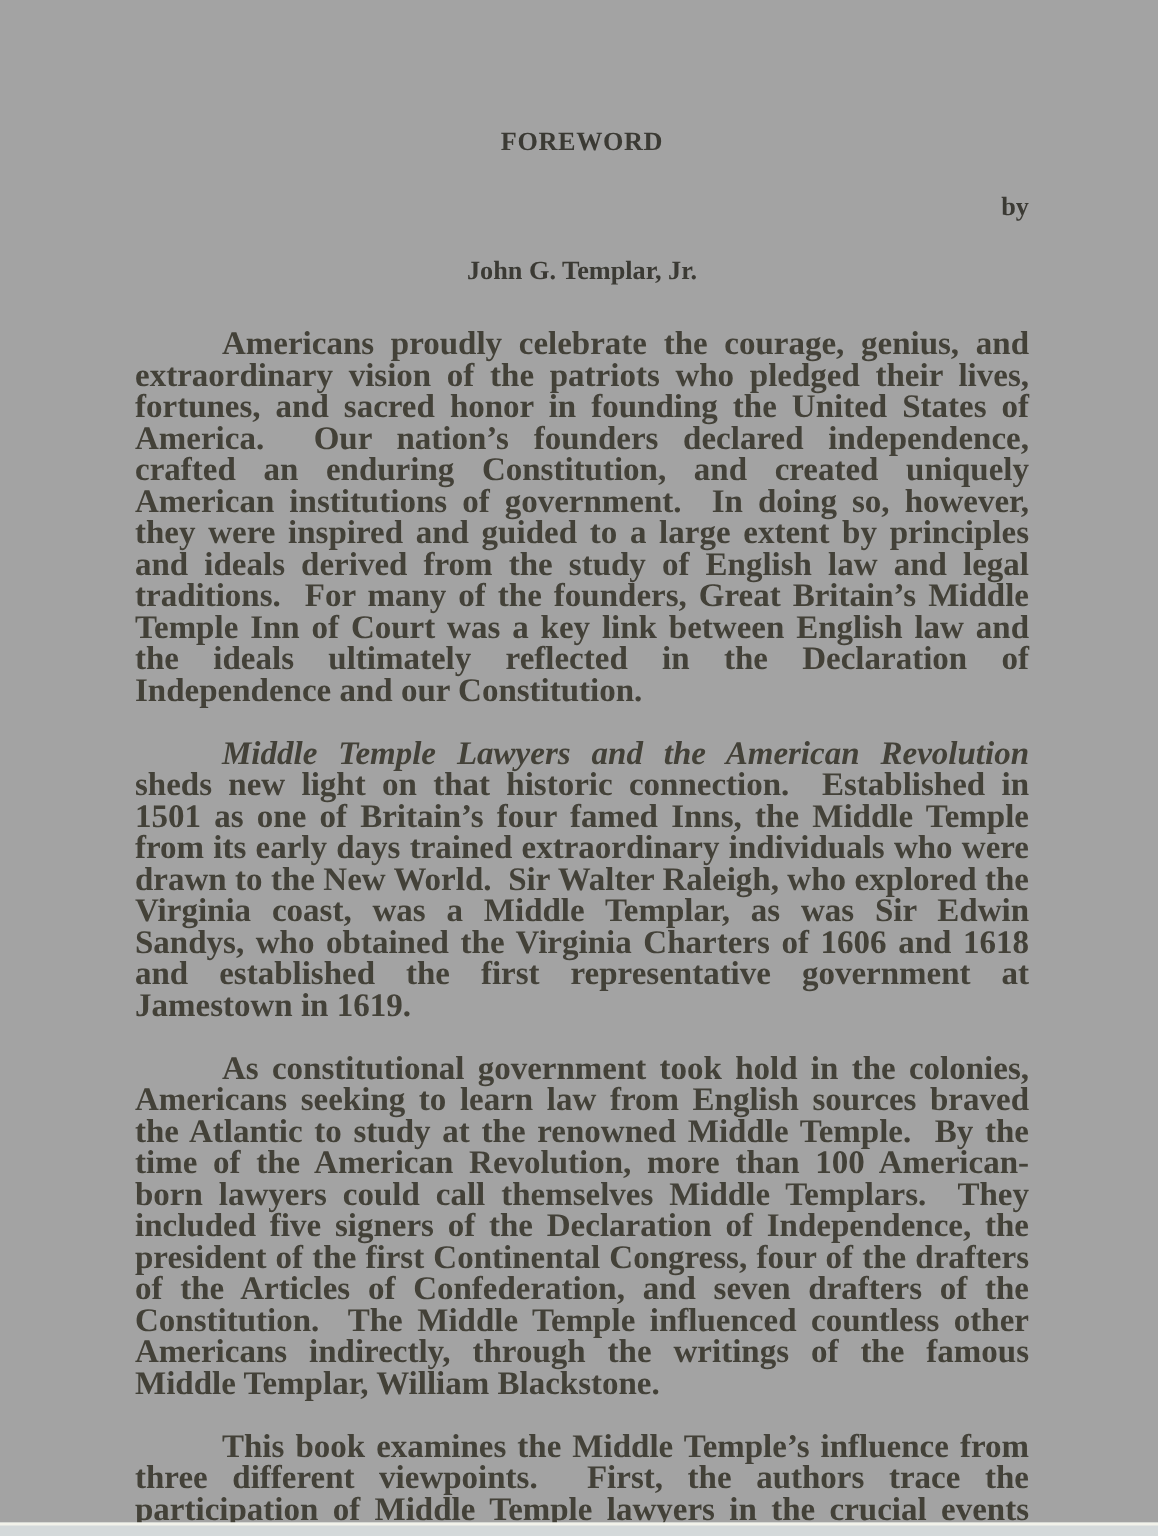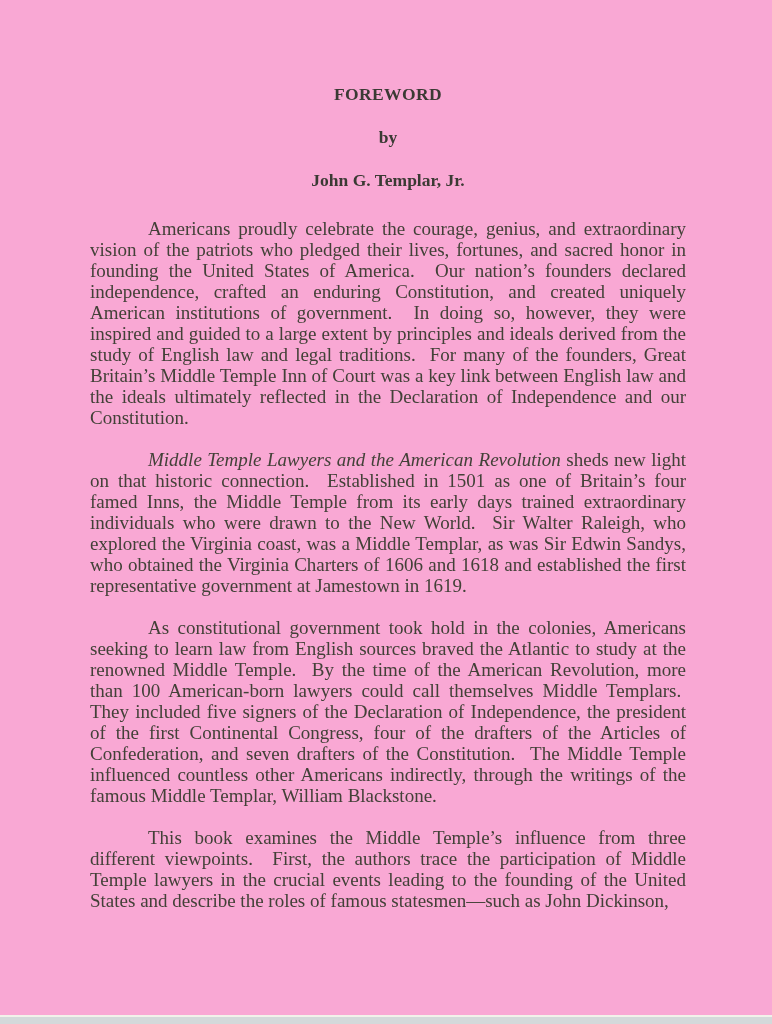--- a/index.html
+++ b/index.html
@@ -9,21 +9,21 @@
   body {
     width: 772px;
     height: 1024px;
     position: relative;
     overflow: hidden;
     background: #fdf9e7;
   }
   .page {
     position: absolute;
     inset: 0;
-    background: #f9a8d4;
+    background: #a3a3a3;
     font-family: "Liberation Serif", serif;
     color: #403e38;
   }
   .content {
     position: absolute;
     left: 90px;
     top: 84px;
     width: 596px;
   }
   .hdr {
@@ -32,31 +32,33 @@
     font-size: 17.5px;
     line-height: 21px;
     color: #3b3a34;
   }
   .title {
     margin: 0 0 22px 0;
     letter-spacing: 0.4px;
   }
   .byline {
     margin: 0 0 22px 0;
+    text-align: right;
   }
   .author-block {
     margin: 0 0 27px 0;
   }
   p.body-para {
     margin: 0 0 21px 0;
-    font-size: 19px;
+    font-size: 22px;
     line-height: 21px;
     text-align: justify;
     text-indent: 58px;
     color: #434138;
+    font-weight: bold;
   }
   .italic {
     font-style: italic;
   }
   .footer-strip {
     position: absolute;
     left: 0;
     right: 0;
     bottom: 0;
     height: 7px;

